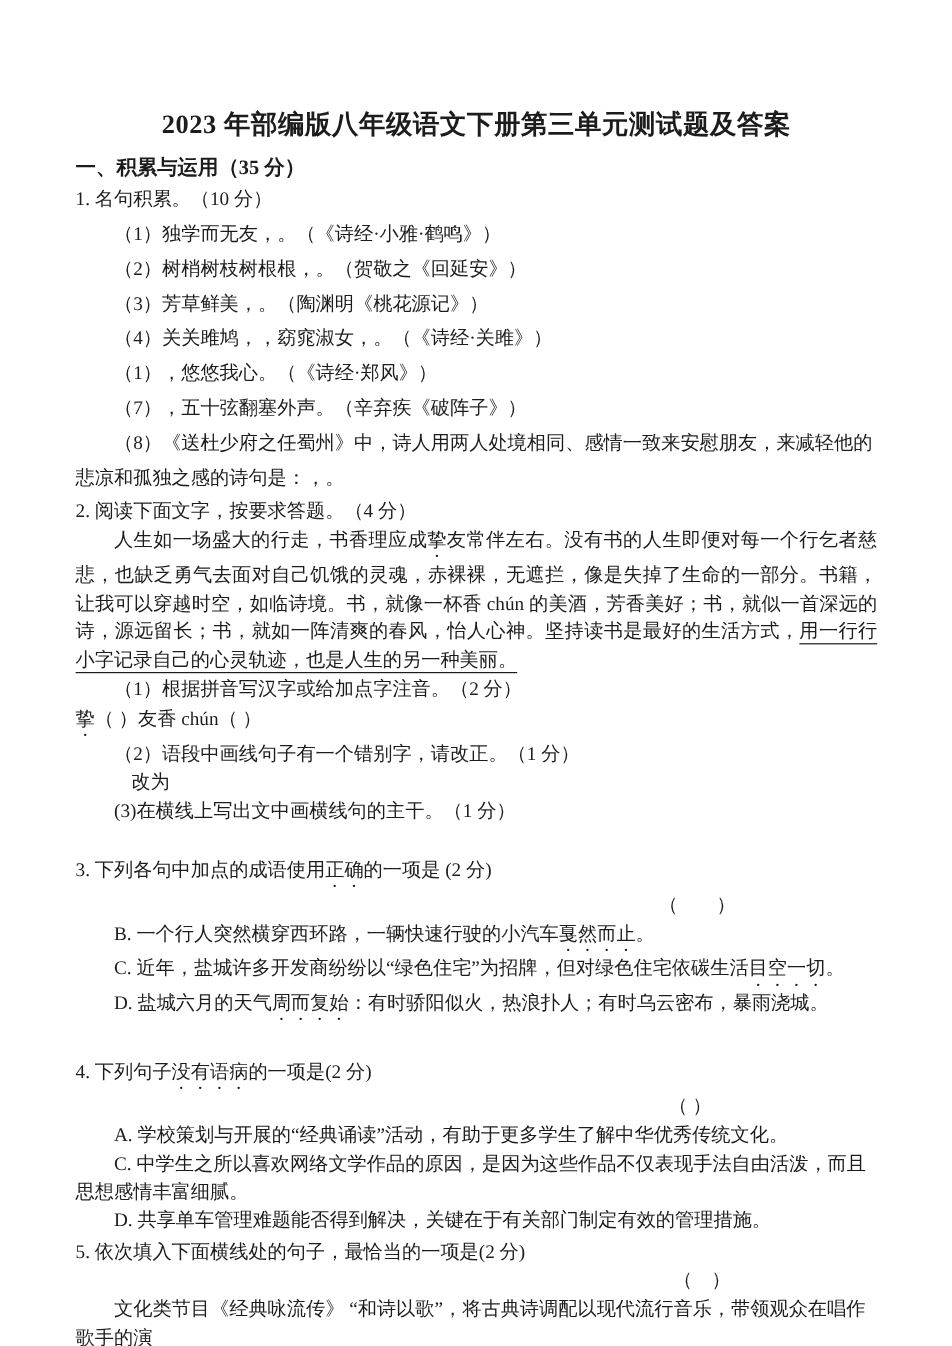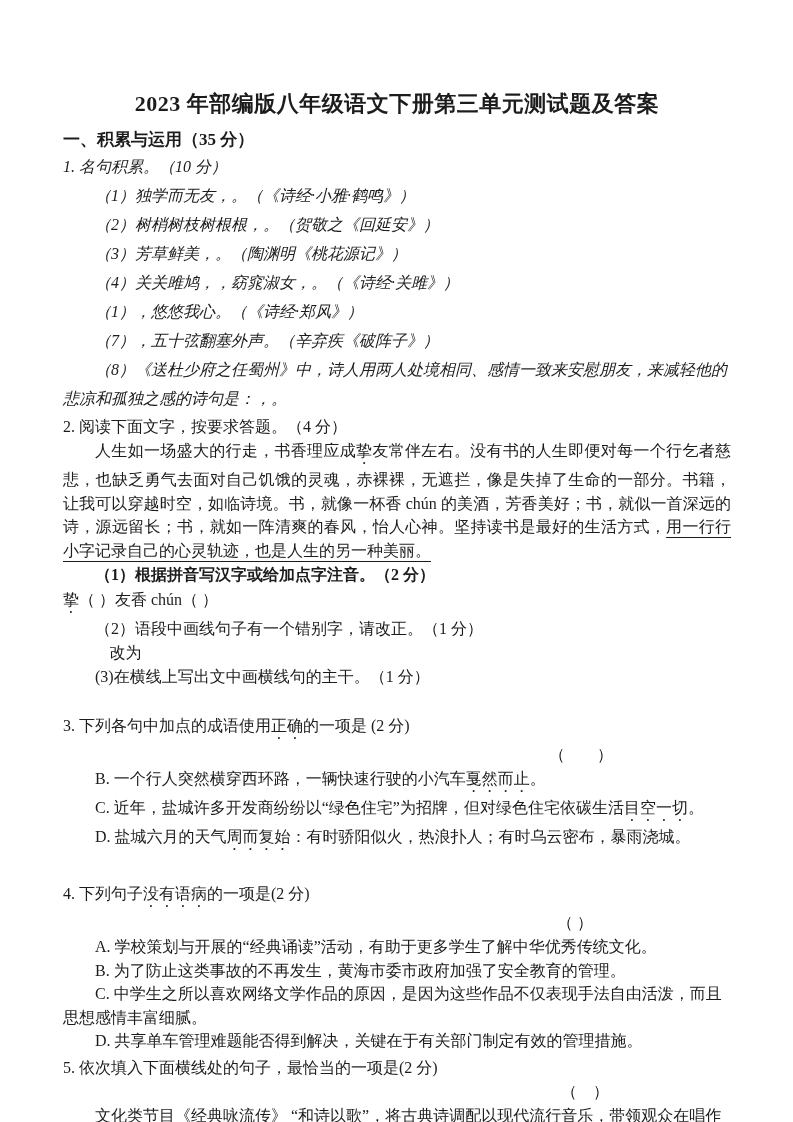--- a/index.html
+++ b/index.html
@@ -29,21 +29,21 @@
     line-height: 28px;
     letter-spacing: 0.5px;
   }
   .section-header {
     font-weight: bold;
     font-size: 17px;
     line-height: 26px;
     margin: 0;
   }
   p { margin: 0; line-height: 24px; }
-  .q1 p { line-height: 29px; font-style: italic; }
+  .q1 p { line-height: 29px; }
   .q1-stem { line-height: 28px !important; }
   .item { text-indent: 2em; }
   .passage {
     text-indent: 2em;
     text-align: justify;
     line-height: 23.5px;
   }
   .indent2 { text-indent: 2em; }
   .indent3 { margin-left: 2.9em; }
   .opt { text-indent: 2em; line-height: 23.5px; }
@@ -56,21 +56,21 @@
     -webkit-text-emphasis: filled dot;
     -webkit-text-emphasis-position: under right;
     text-emphasis: filled dot;
     text-emphasis-position: under right;
   }
   .ul {
     text-decoration: underline;
     text-underline-offset: 5px;
   }
   .q2-block { margin-top: 2px; }
-  .subq { margin-top: 1px; font-weight: bold; }
+  .subq { margin-top: 1px; }
   .q3-block { margin-top: 25px; }
   .q4-block { margin-top: 28px; }
   .q5-block { margin-top: 3px; }
   .pinyin-line { line-height: 25px; }
 </style>
 </head>
 <body>
 
 <div class="page">
 
@@ -108,21 +108,20 @@
     <p class="opt"><span>C. 近年，盐城许多开发商纷纷以“绿色住宅”为招牌，但对绿色住宅依碳生活</span><span class="emph">目空一切</span><span>。</span></p>
     <p class="opt"><span>D. 盐城六月的天气</span><span class="emph">周而复始</span><span>：有时骄阳似火，热浪扑人；有时乌云密布，暴雨浇城。</span></p>
   </div>
 
   <div class="q4-block">
     <p class="stem-line">
         <span><span>4. 下列句子</span><span class="emph">没有语病</span><span>的一项是(2 分)</span></span>
         <span class="bracket br-q4">（ ）</span>
       </p>
     <p class="opt">A. 学校策划与开展的“经典诵读”活动，有助于更多学生了解中华优秀传统文化。</p>
-    <p class="opt">B. 为了防止这类事故的不再发生，黄海市委市政府加强了安全教育的管理。</p>
     <p class="opt">C. 中学生之所以喜欢网络文学作品的原因，是因为这些作品不仅表现手法自由活泼，而且思想感情丰富细腻。</p>
     <p class="opt">D. 共享单车管理难题能否得到解决，关键在于有关部门制定有效的管理措施。</p>
   </div>
 
   <div class="q5-block">
     <p class="stem-line">
         <span>5. 依次填入下面横线处的句子，最恰当的一项是(2 分)</span>
         <span class="bracket br-q5">（　）</span>
       </p>
     <p class="opt">文化类节目《经典咏流传》 “和诗以歌”，将古典诗调配以现代流行音乐，带领观众在唱作歌手的演</p>

